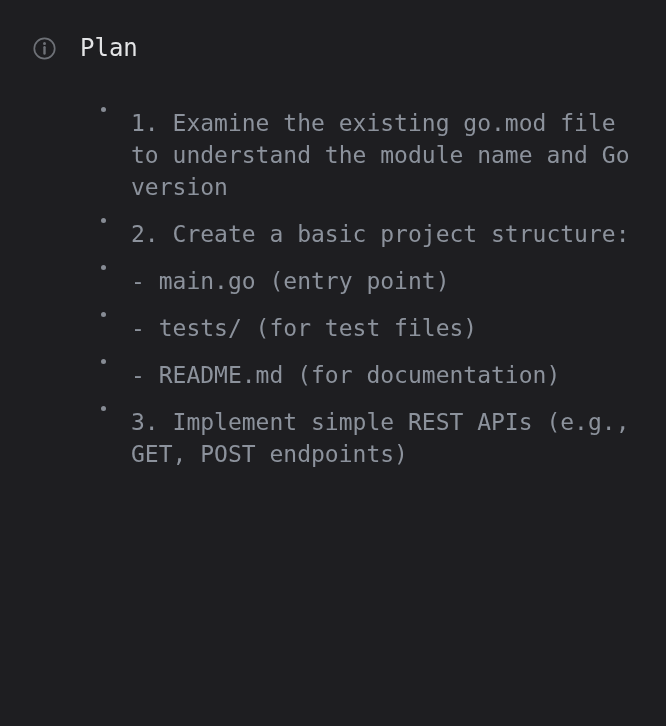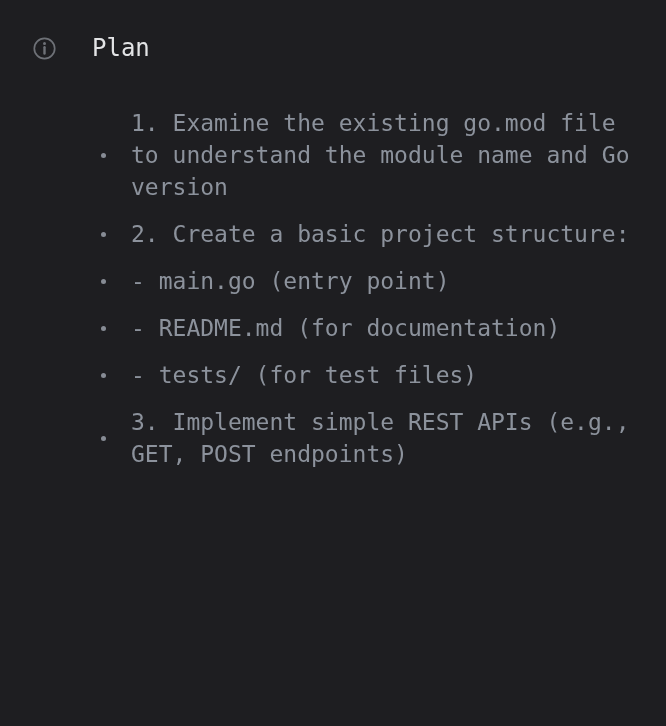--- a/index.html
+++ b/index.html
@@ -22,21 +22,21 @@
     font-family: "DejaVu Sans Mono", "Liberation Mono", monospace;
   }
   .panel {
     width: 666px;
     height: 726px;
     background: var(--bg);
   }
   .header {
     display: flex;
     align-items: center;
-    gap: 36px;
+    gap: 24px;
     margin: 36px 0 0 33px;
     height: 24px;
   }
   .info-icon {
     width: 23px;
     height: 23px;
     flex: none;
     color: var(--icon-color);
     display: inline-flex;
   }
@@ -48,21 +48,20 @@
     color: var(--title-color);
     white-space: nowrap;
   }
   .plan-list {
     list-style: none;
     margin: 47px 0 0 0;
     padding: 0 20px 0 101px;
   }
   .plan-list li {
     display: flex;
-    align-items: center;
     margin-bottom: 15px;
   }
   .bullet {
     width: 5px;
     height: 5px;
     border-radius: 50%;
     background: var(--bullet-color);
     margin-right: 25px;
     flex: none;
   }
@@ -99,24 +98,24 @@
       <li>
         <span class="bullet"></span>
         <span class="item-text">2. Create a basic project structure:</span>
       </li>
       <li>
         <span class="bullet"></span>
         <span class="item-text">- main.go (entry point)</span>
       </li>
       <li>
         <span class="bullet"></span>
-        <span class="item-text">- README.md (for documentation)</span>
+        <span class="item-text">- tests/ (for test files)</span>
       </li>
       <li>
         <span class="bullet"></span>
-        <span class="item-text">- tests/ (for test files)</span>
+        <span class="item-text">- README.md (for documentation)</span>
       </li>
       <li>
         <span class="bullet"></span>
         <span class="item-text">3. Implement simple REST APIs (e.g., GET, POST endpoints)</span>
       </li>
     </ul>
 </div>
 
 </body></html>

